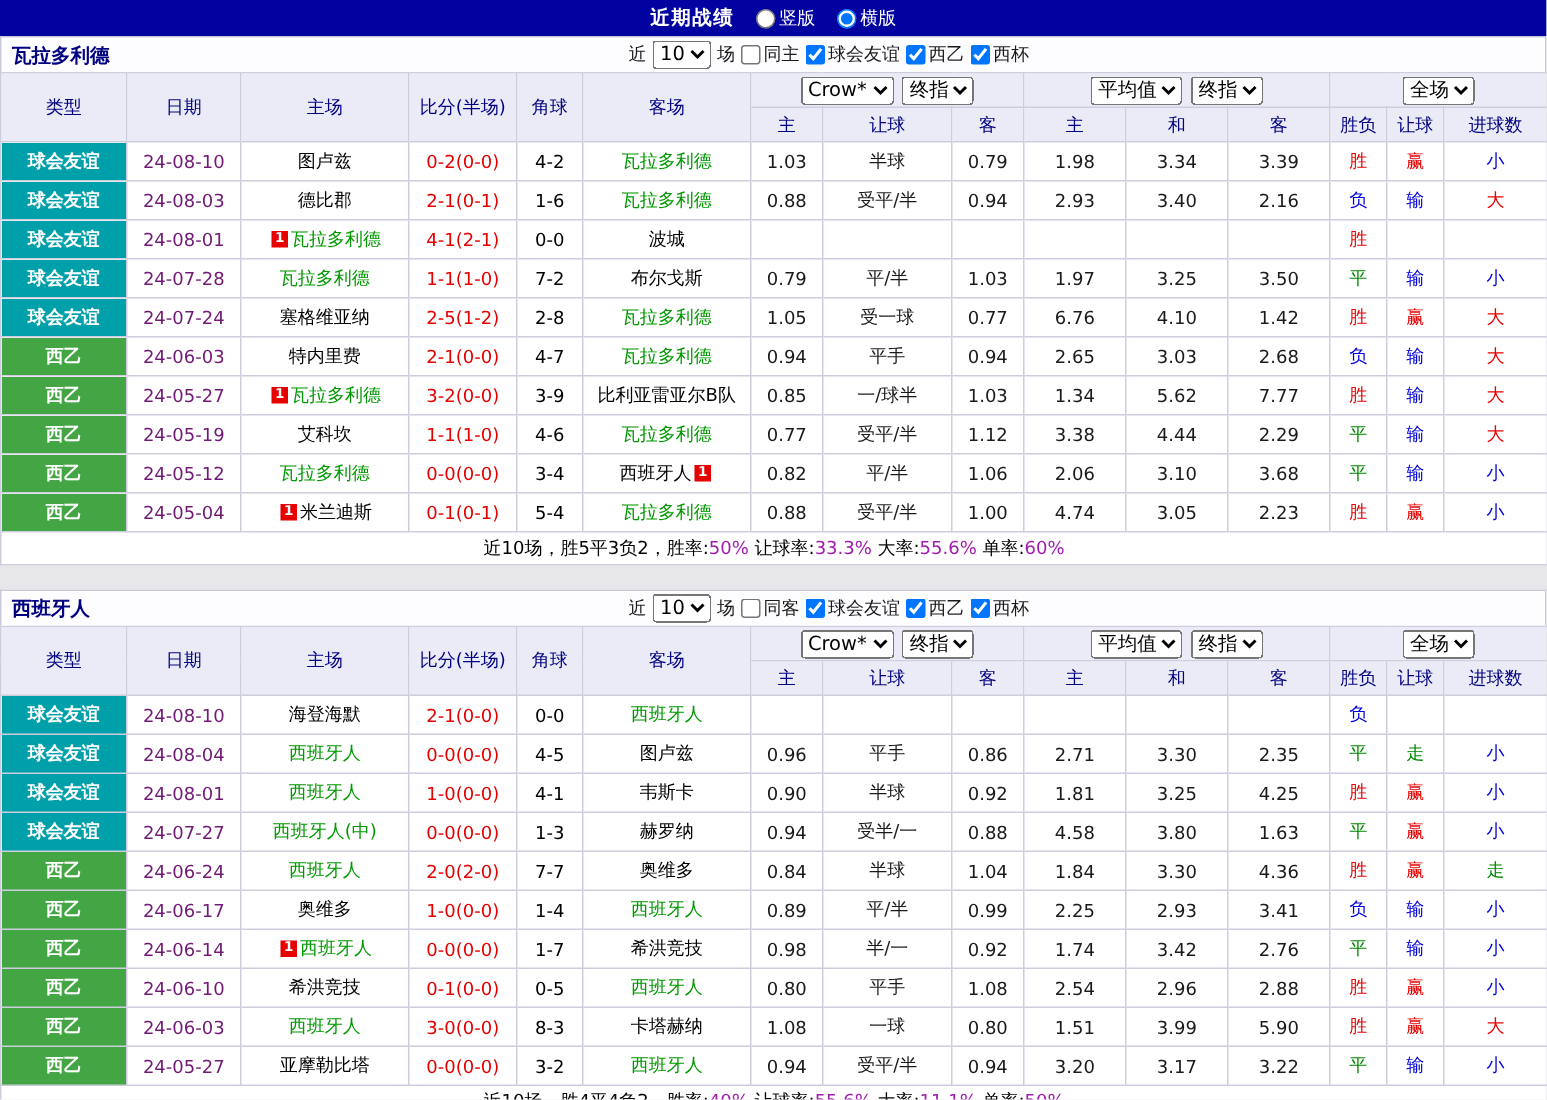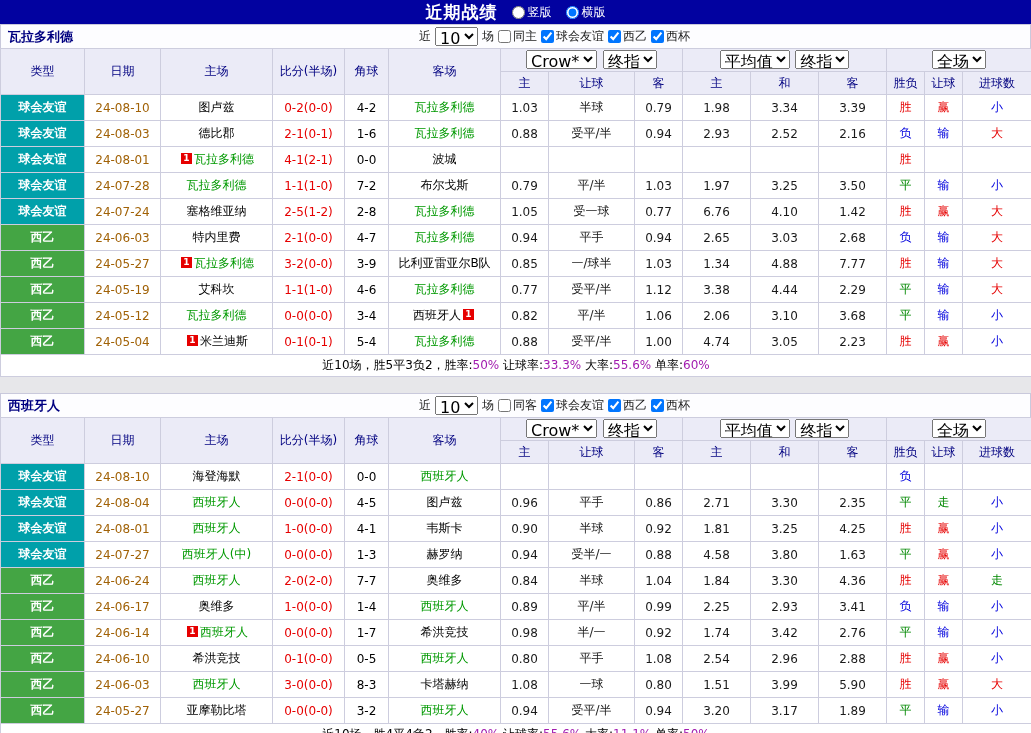--- a/index.html
+++ b/index.html
@@ -3,40 +3,40 @@
 <meta charset="utf-8">
 <style>
   html,body{margin:0;padding:0;}
   body{
     width:1031px;height:733px;background:#e7e7ea;
     font-family:"DejaVu Sans","Liberation Sans",sans-serif;
     font-size:12px;color:#000;
   }
   
   .topbar{height:24px;background:#0202a0;display:flex;align-items:center;justify-content:center;gap:14px;color:#fff;}
-  .topbar .title{font-weight:bold;font-size:17px;letter-spacing:1px;}
+  .topbar .title{font-weight:bold;font-size:13px;letter-spacing:1px;}
   .topbar label{display:flex;align-items:center;gap:3px;font-size:12px;cursor:pointer;}
   .topbar input{margin:0;}
   
   .section{background:#fff;}
   .section-gap{height:16px;}
   .section-head{position:relative;height:23px;border:1px solid #c9c9dc;border-bottom:none;background:#fdfdff;display:flex;align-items:center;}
   .team-name{margin-left:7px;color:#000080;font-weight:bold;font-size:13px;}
   .filters{position:absolute;left:418px;top:0;height:100%;display:flex;align-items:center;gap:3px;color:#1a1a1a;}
   .filters .cb{display:flex;align-items:center;gap:1px;cursor:pointer;}
   .filters input{margin:0 1px;}
-  select{font-family:inherit;font-size:16px;height:19px;margin:0 1px;}
+  select{font-family:inherit;font-size:13px;height:19px;margin:0 1px;}
   
   .stats-table{width:1031px;border-collapse:collapse;table-layout:fixed;text-align:center;}
   .stats-table th,.stats-table td{border:1px solid #cdcdde;white-space:nowrap;overflow:hidden;padding:0 1px;}
   .stats-table thead th{background:#ebebf7;color:#000080;font-weight:normal;height:22px;font-size:12px;}
   .stats-table tbody td{height:25px;background:#fff;}
   .td-type{color:#fff;font-weight:bold;font-size:12px;}
   .td-score{color:#e60000;}
-  .td-date{color:#a16207;}
+  .td-date{color:#701a75;}
   .td-odds{color:#1a1a1a;}
   .team-link{cursor:pointer;}
   .focus-team{color:#009900;}
   .rank-badge{display:inline-block;background:#e60000;color:#fff;font-size:9px;line-height:11px;height:11px;min-width:9px;padding:0 1px;margin:0 2px;vertical-align:2px;font-weight:bold;}
   .summary{height:21px;background:#fff;color:#000;text-align:center;}
   .sum-hl{color:#a21caf;}
 </style>
 </head>
 <body>
 
@@ -149,21 +149,21 @@
           <td class="td-type" style="background: rgb(0, 160, 170);">球会友谊</td>
           <td class="td-date">24-08-03</td>
           <td class="td-team"><span class="team-link">德比郡</span></td>
           <td class="td-score">2-1(0-1)</td>
           <td class="td-corner">1-6</td>
           <td class="td-team"><span class="team-link focus-team">瓦拉多利德</span></td>
           <td class="td-odds">0.88</td>
           <td class="td-odds">受平/半</td>
           <td class="td-odds">0.94</td>
           <td class="td-odds">2.93</td>
-          <td class="td-odds">2.52</td>
+          <td class="td-odds">3.40</td>
           <td class="td-odds">2.16</td>
           <td class="td-res" style="color: rgb(0, 0, 221);">负</td>
           <td class="td-res" style="color: rgb(0, 0, 221);">输</td>
           <td class="td-res" style="color: rgb(230, 0, 0);">大</td>
         </tr>
         <tr>
           <td class="td-type" style="background: rgb(0, 160, 170);">球会友谊</td>
           <td class="td-date">24-08-01</td>
           <td class="td-team"><span class="rank-badge">1</span><span class="team-link focus-team">瓦拉多利德</span></td>
           <td class="td-score">4-1(2-1)</td>
@@ -234,21 +234,21 @@
           <td class="td-type" style="background: rgb(68, 165, 68);">西乙</td>
           <td class="td-date">24-05-27</td>
           <td class="td-team"><span class="rank-badge">1</span><span class="team-link focus-team">瓦拉多利德</span></td>
           <td class="td-score">3-2(0-0)</td>
           <td class="td-corner">3-9</td>
           <td class="td-team"><span class="team-link">比利亚雷亚尔B队</span></td>
           <td class="td-odds">0.85</td>
           <td class="td-odds">一/球半</td>
           <td class="td-odds">1.03</td>
           <td class="td-odds">1.34</td>
-          <td class="td-odds">4.88</td>
+          <td class="td-odds">5.62</td>
           <td class="td-odds">7.77</td>
           <td class="td-res" style="color: rgb(230, 0, 0);">胜</td>
           <td class="td-res" style="color: rgb(0, 0, 221);">输</td>
           <td class="td-res" style="color: rgb(230, 0, 0);">大</td>
         </tr>
         <tr>
           <td class="td-type" style="background: rgb(68, 165, 68);">西乙</td>
           <td class="td-date">24-05-19</td>
           <td class="td-team"><span class="team-link">艾科坎</span></td>
           <td class="td-score">1-1(1-0)</td>
@@ -543,21 +543,21 @@
           <td class="td-date">24-05-27</td>
           <td class="td-team"><span class="team-link">亚摩勒比塔</span></td>
           <td class="td-score">0-0(0-0)</td>
           <td class="td-corner">3-2</td>
           <td class="td-team"><span class="team-link focus-team">西班牙人</span></td>
           <td class="td-odds">0.94</td>
           <td class="td-odds">受平/半</td>
           <td class="td-odds">0.94</td>
           <td class="td-odds">3.20</td>
           <td class="td-odds">3.17</td>
-          <td class="td-odds">1.89</td>
+          <td class="td-odds">3.22</td>
           <td class="td-res" style="color: rgb(0, 136, 0);">平</td>
           <td class="td-res" style="color: rgb(0, 0, 221);">输</td>
           <td class="td-res" style="color: rgb(0, 0, 221);">小</td>
         </tr>
       </tbody>
     <tfoot>
       <tr>
           <td colspan="15" class="summary"><span>近10场，胜4平4负2，胜率:</span><span class="sum-hl">40%</span><span> 让球率:</span><span class="sum-hl">55.6%</span><span> 大率:</span><span class="sum-hl">11.1%</span><span> 单率:</span><span class="sum-hl">50%</span></td>
         </tr>
     </tfoot>

